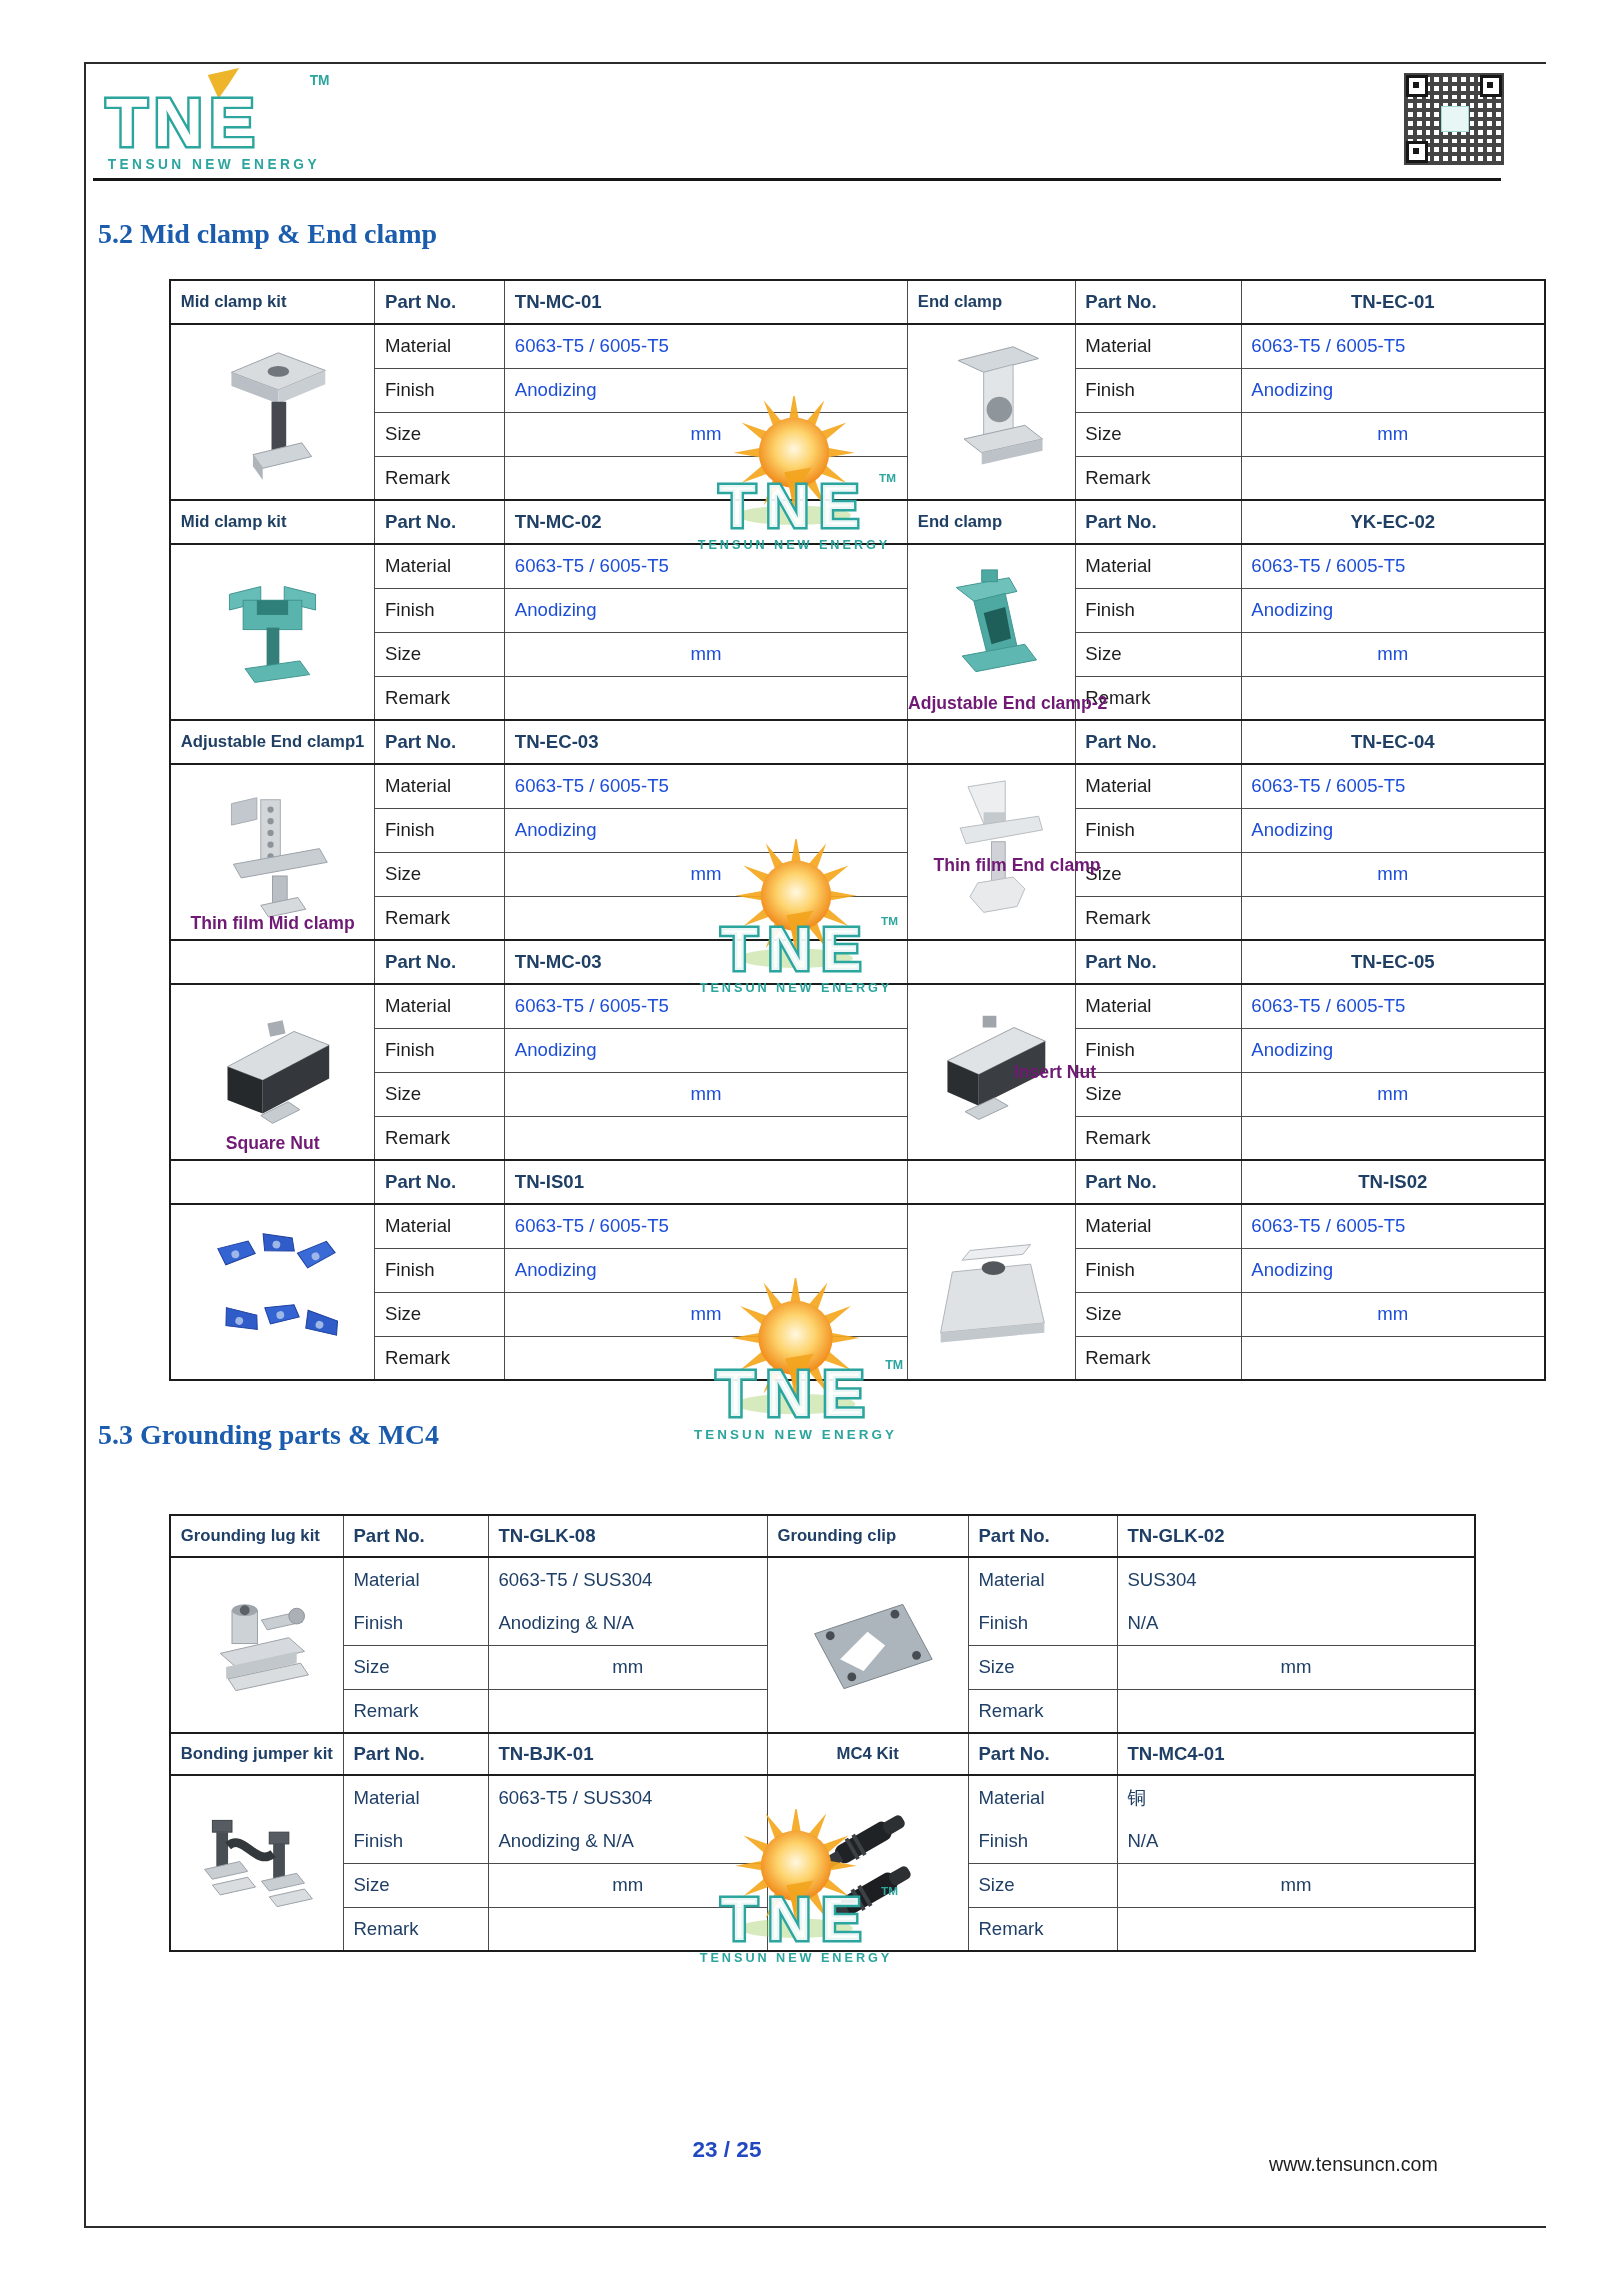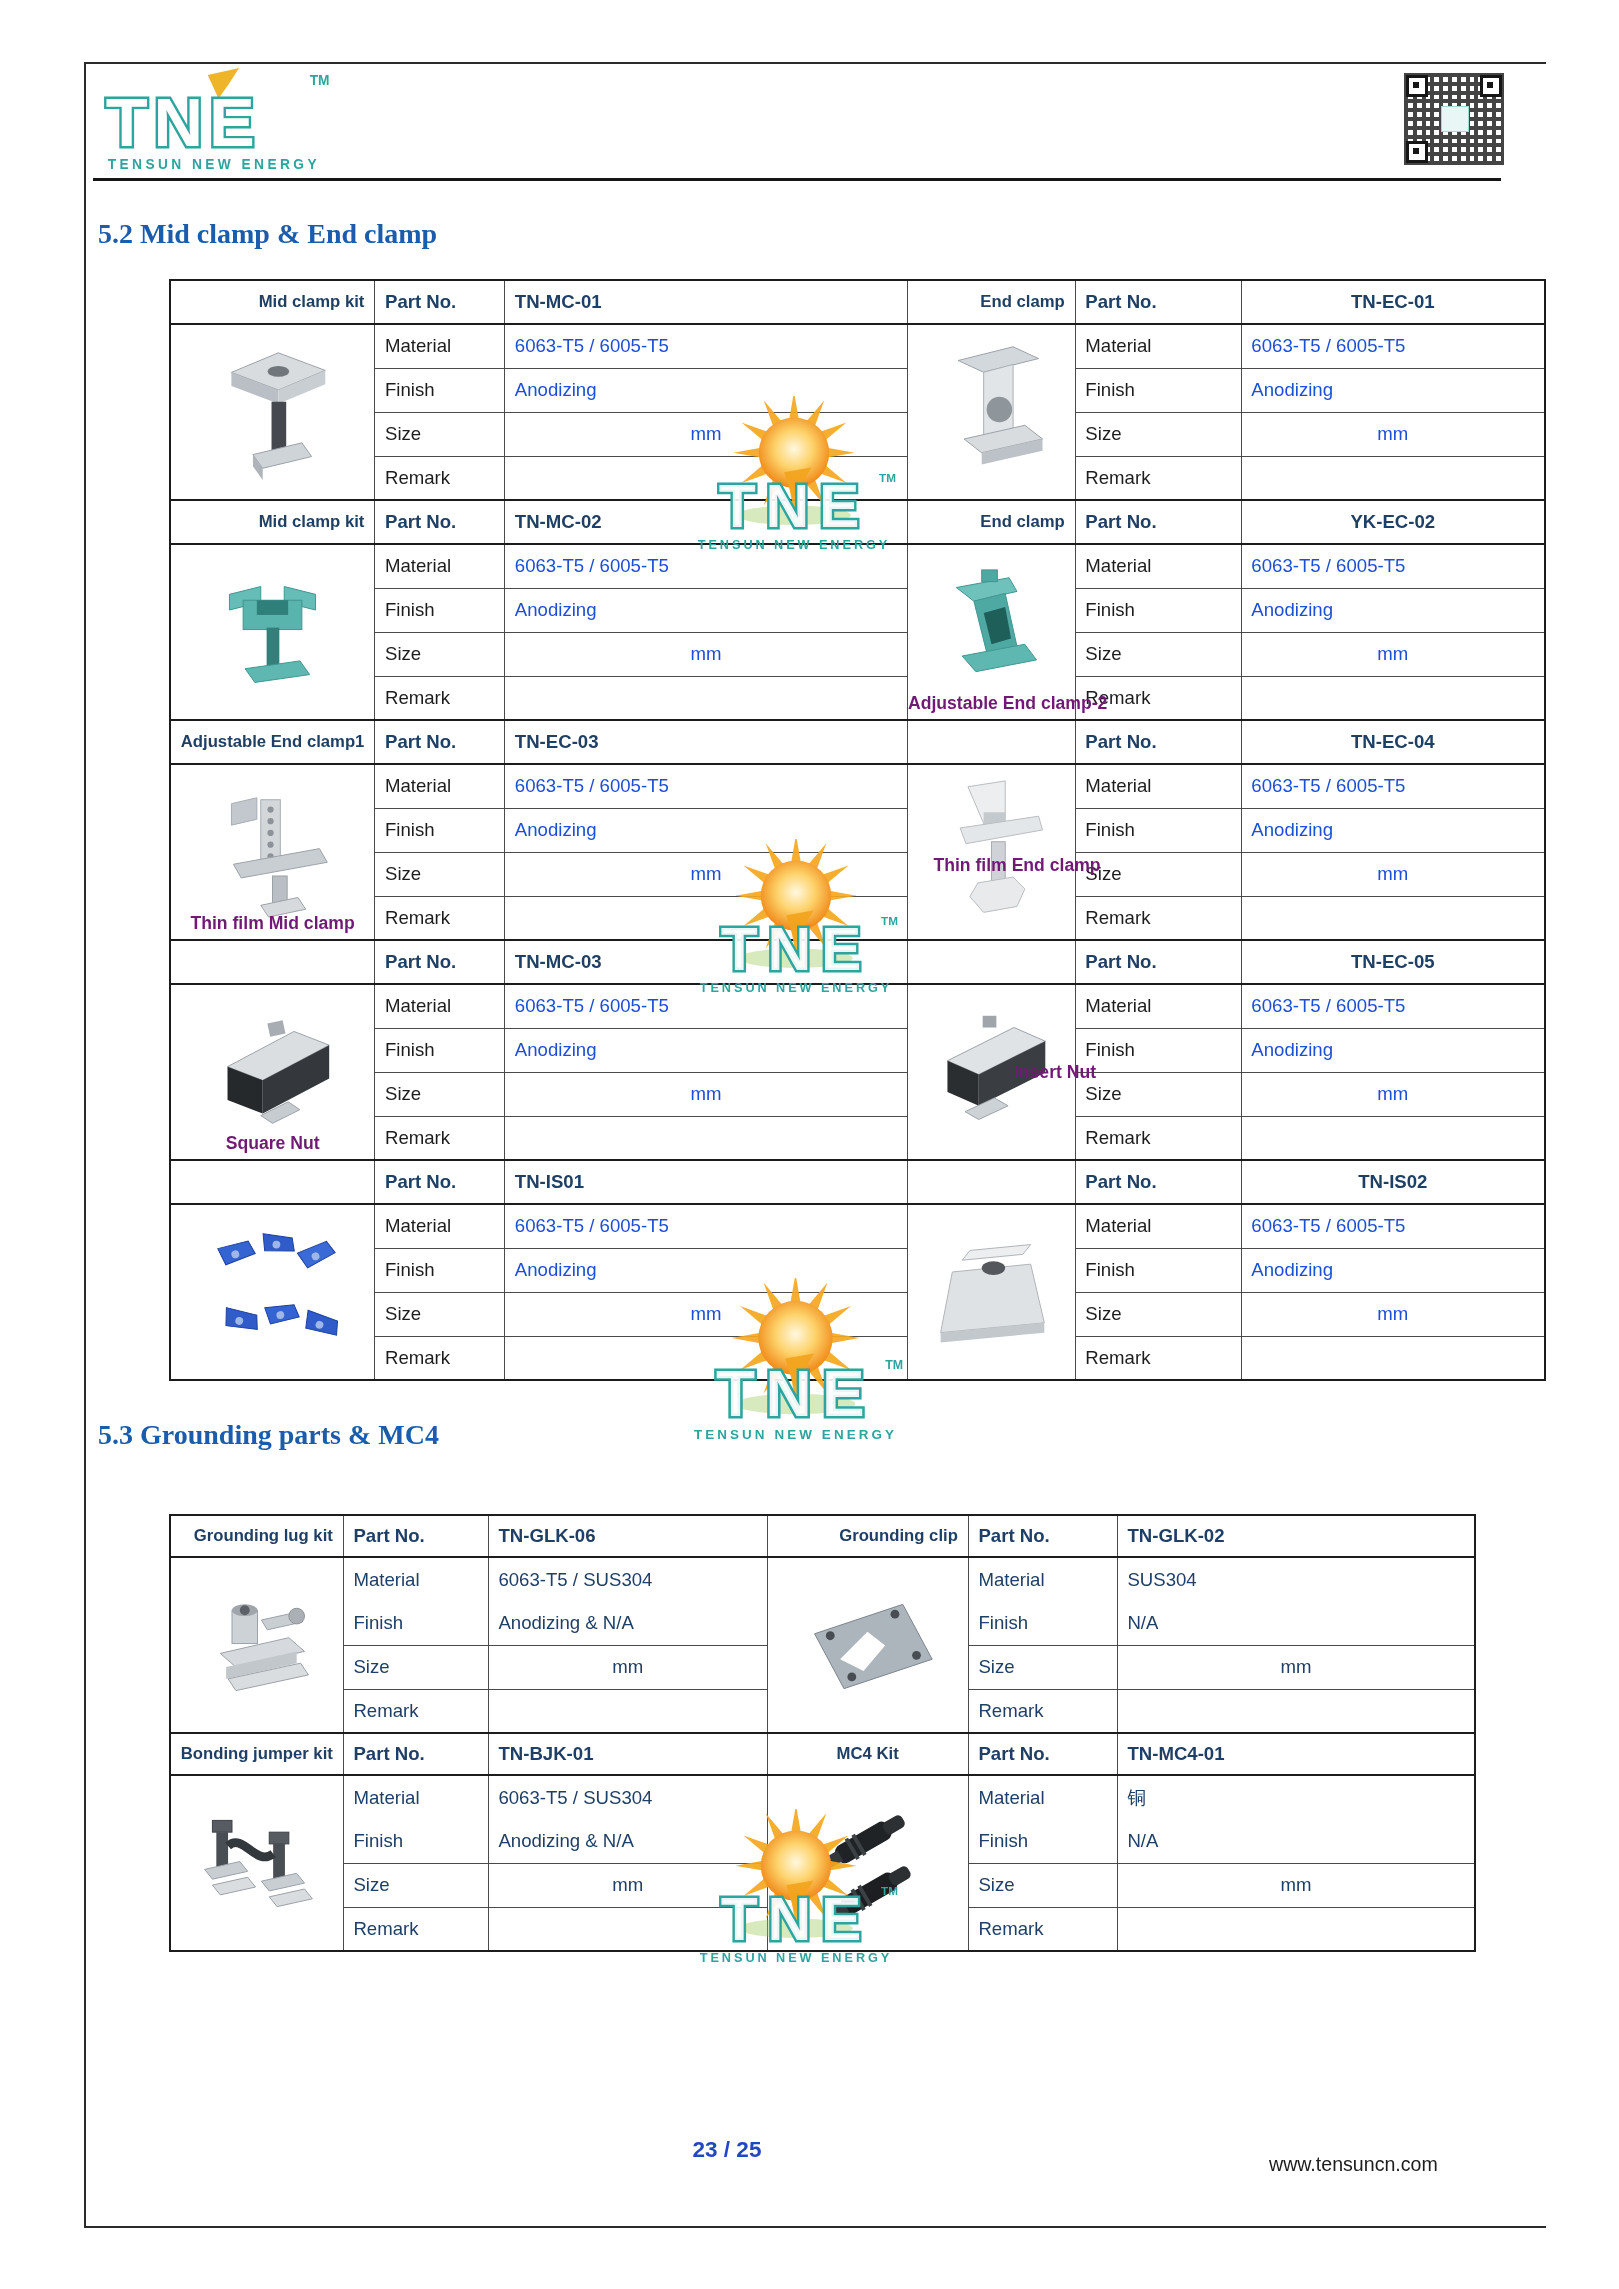--- a/index.html
+++ b/index.html
@@ -23,21 +23,21 @@
   .sec52{left:98px;top:218px;} .sec53{left:98px;top:1419px;}
   
   table.t{border-collapse:collapse;table-layout:fixed;background:transparent;}
   .t td{border:1.5px solid #4a4a4a;padding:0 9.8px;overflow:visible;}
   .t{border:2.9px solid #1c1c1c;}
   .t tr.hdr td{border-top:2.5px solid #1c1c1c;border-bottom:2.5px solid #1c1c1c;}
   #t52{position:absolute;left:169px;top:279px;}
   #t53{position:absolute;left:169px;top:1514px;}
   #t52 tr{height:44px}#t52 tr.hdr{height:44px}
   #t53 tr{height:44px}#t53 tr.hdr{height:42px}
-  .lbl{font-weight:bold;color:#1f4064;text-align:right;font-size:16.7px;white-space:nowrap;}
+  .lbl{font-weight:bold;color:#1f4064;text-align:left;font-size:16.7px;white-space:nowrap;}
   .pn{font-weight:bold;color:#1f4064;font-size:18.6px;padding-left:12.7px;}
   .pv{font-weight:bold;color:#1f4064;font-size:18.6px;}
   .c{text-align:center;}
   .bl{font-size:18.6px;color:#1d1d1d;padding-left:12.7px;}
   .bv{font-size:18.6px;color:#1d4ed8;}
   #t53 .bl,#t53 .bv,#t53 .lbl,#t53 .pn,#t53 .pv{color:#1f3f66;}
   #t53 .lbl{font-size:16.7px}
   #t53 tr.mrow td.nb{border-bottom-style:hidden;}
   #t53 tr.frow td.nt{border-top-style:hidden;}
   .ic{position:relative;text-align:center;vertical-align:middle;padding:0;}
@@ -398,21 +398,21 @@
         <col style="width:279px">
       <col style="width:201px">
         <col style="width:149px">
         <col style="width:358px">
     </colgroup>
 
     <tbody>
         <tr class="hdr">
       <td class="lbl">Grounding lug kit</td>
       <td class="pn">Part No.</td>
-      <td class="pv">TN-GLK-06</td>
+      <td class="pv">TN-GLK-08</td>
       <td class="lbl">Grounding clip</td>
       <td class="pn">Part No.</td>
       <td class="pv">TN-GLK-02</td>
     </tr>
     <tr class="mrow">
       <td class="ic" rowspan="4">
         <svg class="pimg" width="147" height="147" viewBox="0 0 150 150">
           <rect x="50" y="38" width="26" height="34" fill="#cdd2d6" stroke="#9aa1a7"></rect>
           <ellipse cx="63" cy="38" rx="13" ry="6" fill="#9fa5ab"></ellipse>
               <circle cx="63" cy="38" r="5" fill="#5b6167"></circle>

